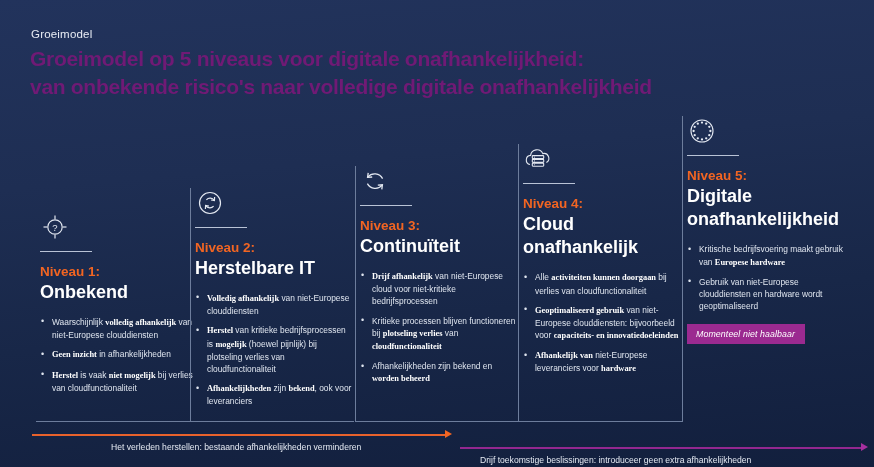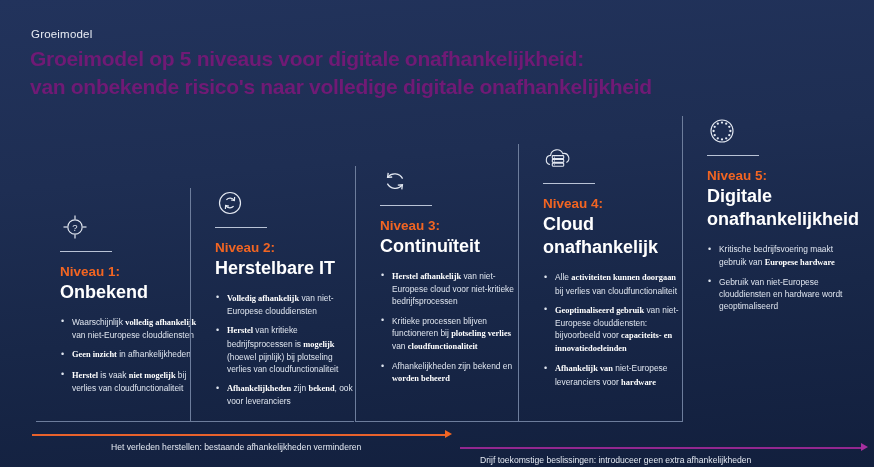--- a/index.html
+++ b/index.html
@@ -47,21 +47,21 @@
     top: 0;
     width: 874px;
     height: 467px;
   }
 
   .col {
     position: absolute;
     width: 164px;
     border-left: 1px solid #6d7d9c;
     border-bottom: 1px solid #6d7d9c;
-    padding-left: 24px;
+    padding-left: 4px;
     padding-bottom: 8px;
   }
 
   .col.first { border-left: none; }
 
   .col-icon {
     width: 30px;
     height: 30px;
     margin-bottom: 9px;
     display: block;
@@ -223,21 +223,21 @@
         <path d="M7.8 11.0 A9 9 0 0 1 22.6 12.6"></path>
         <path d="M22.2 19.2 A9 9 0 0 1 7.4 17.6"></path>
         <polyline points="8.2,6.8 7.6,11.4 12.2,11.0"></polyline>
         <polyline points="21.8,23.4 22.4,18.8 17.8,19.2"></polyline>
       </svg>
     </span>
     <div class="rule"></div>
     <div class="lvl">Niveau 3:</div>
     <div class="lvl-name">Continuïteit</div>
     <ul class="bullets">
-        <li><b>Herstel afhankelijk</b> van niet-Europese cloud voor niet-kritieke bedrijfsprocessen</li>
+        <li><b>Drijf afhankelijk</b> van niet-Europese cloud voor niet-kritieke bedrijfsprocessen</li>
         <li>Kritieke processen blijven functioneren bij <b>plotseling verlies</b> van <b>cloudfunctionaliteit</b></li>
         <li>Afhankelijkheden zijn bekend en <b>worden beheerd</b></li>
       </ul>
   </div>
 
   <div class="col" style="left:518px; top:144px; height:278px;">
     <span class="col-icon">
       <svg width="30" height="30" viewBox="0 0 30 30" fill="none" stroke="#e3e8f1" stroke-width="1.1">
         <path d="M7.0 20.5 A4.6 4.6 0 0 1 7.6 11.4 A6.4 6.4 0 0 1 19.8 9.6 A4.9 4.9 0 0 1 23.4 18.6"></path>
         <rect x="9.3" y="11.6" width="11.4" height="3.0" rx="0.6"></rect>
@@ -279,20 +279,21 @@
       </svg>
     </span>
     <div class="rule"></div>
     <div class="lvl">Niveau 5:</div>
     <div class="lvl-name">Digitale
 onafhankelijkheid</div>
     <ul class="bullets">
         <li>Kritische bedrijfsvoering maakt gebruik van <b>Europese hardware</b></li>
         <li>Gebruik van niet-Europese clouddiensten en hardware wordt geoptimaliseerd</li>
       </ul>
+    <span class="badge">Momenteel niet haalbaar</span>
   </div>
 
 </div>
 
 <div class="arrow-row arrow-orange" style="left:32px; top:434px; width:420px;">
   <div class="arrow-line" style="width:413px;"></div>
   <div class="arrow-head" style="left:413px;"></div>
   <div class="arrow-label" style="left:79px;">Het verleden herstellen: bestaande afhankelijkheden verminderen</div>
 </div>
 

